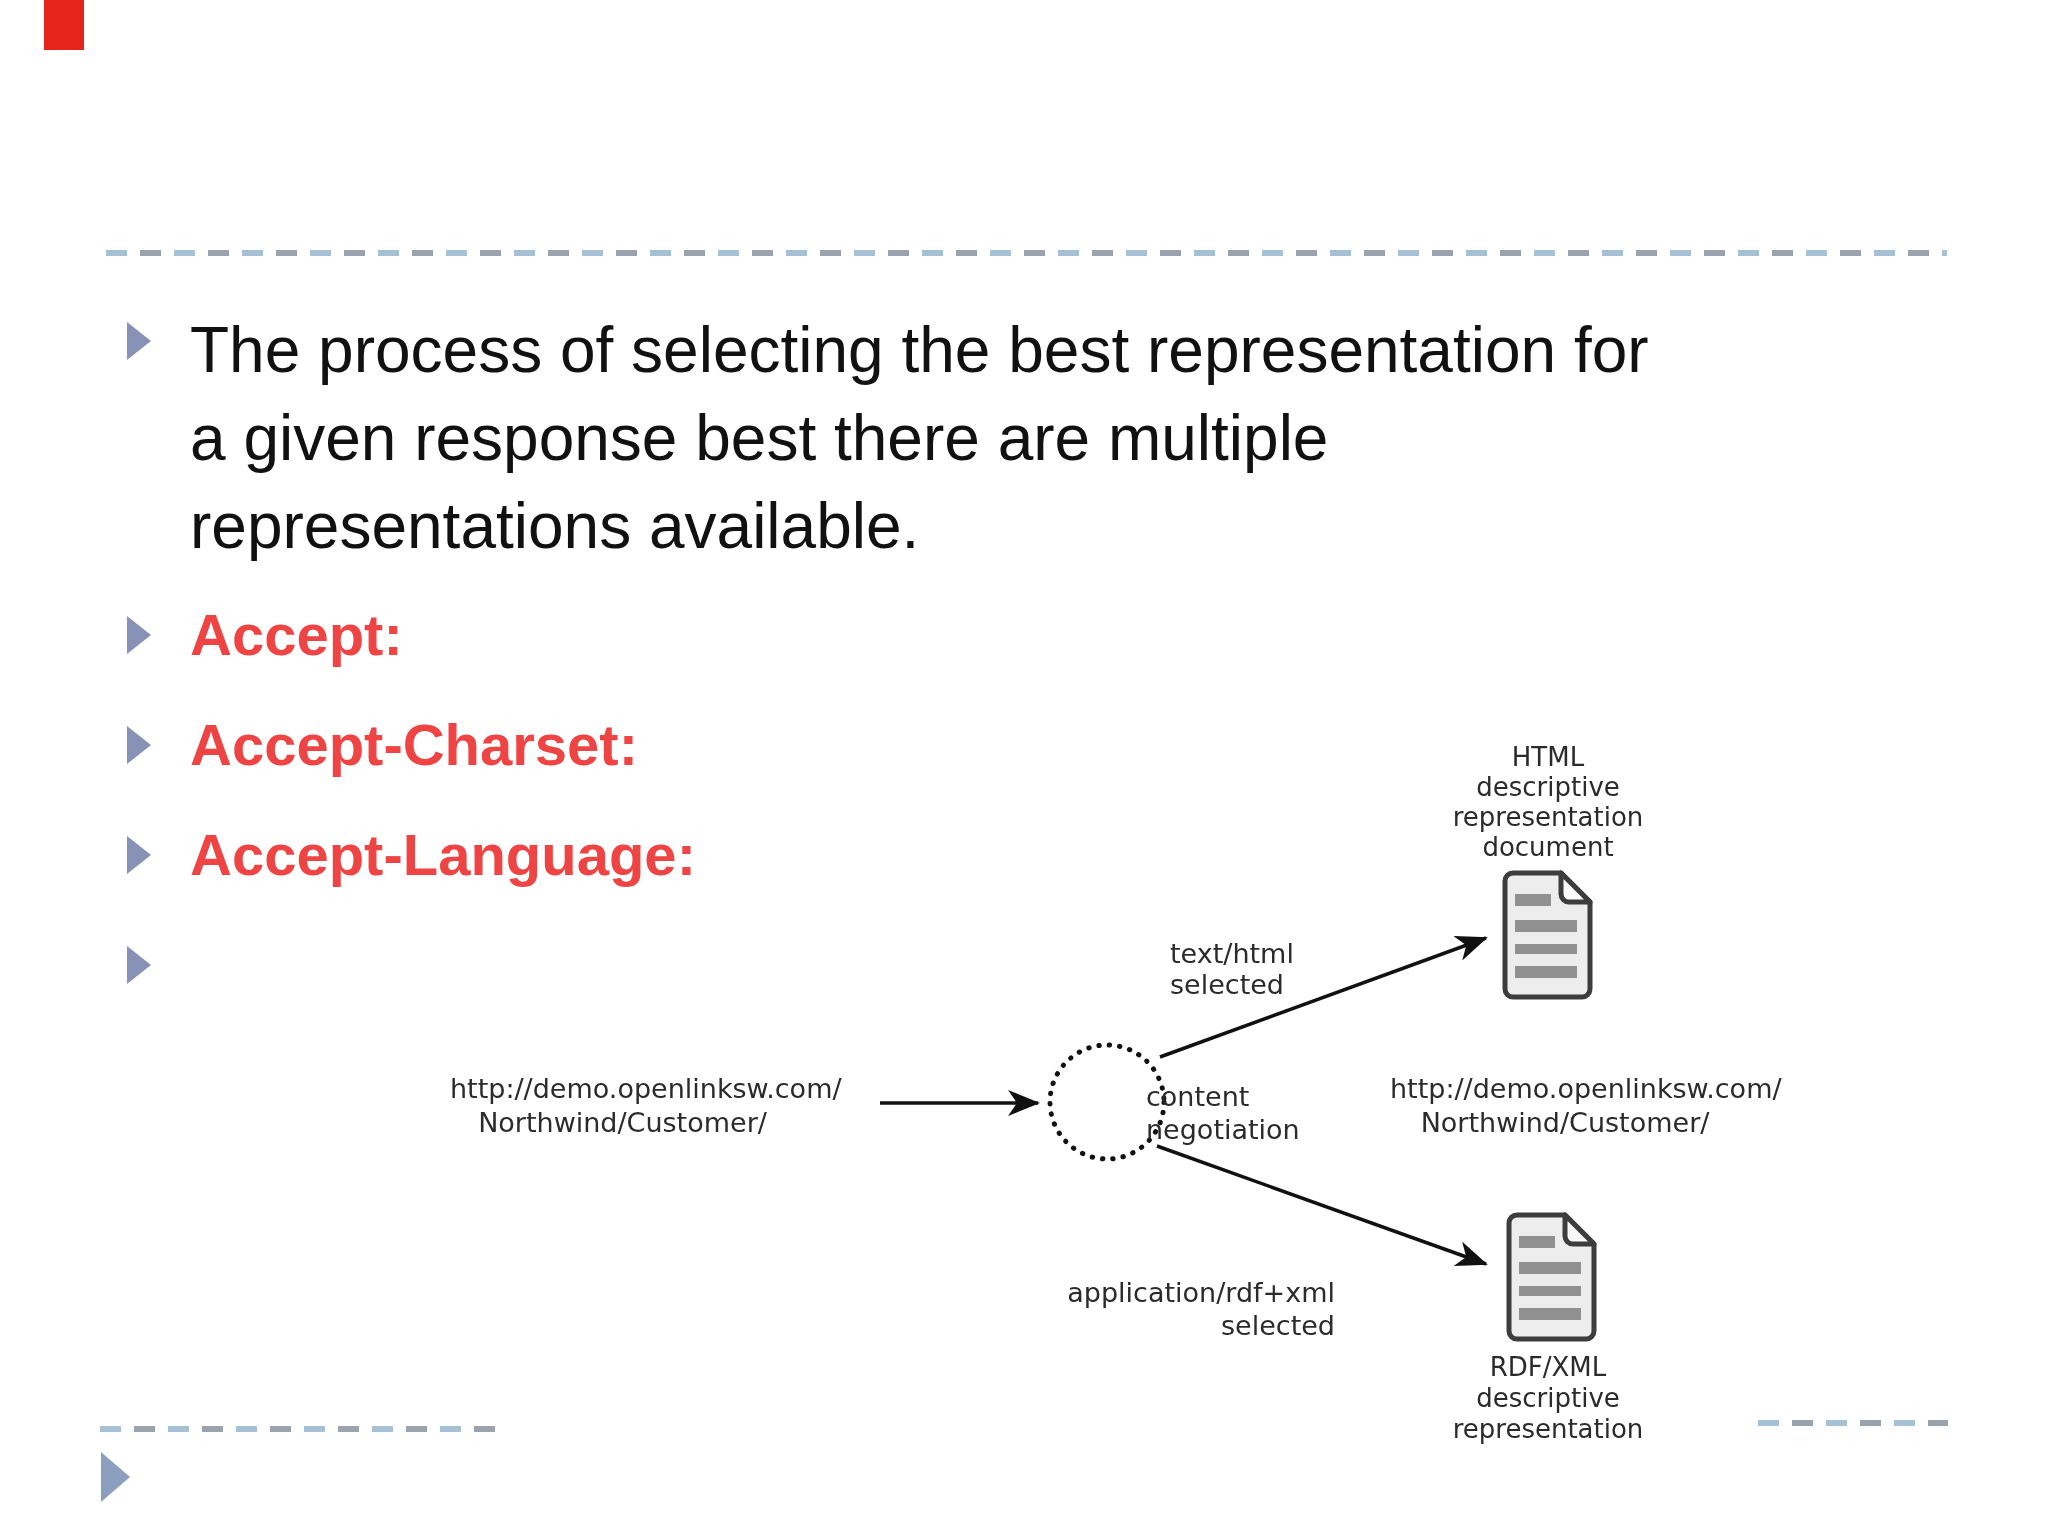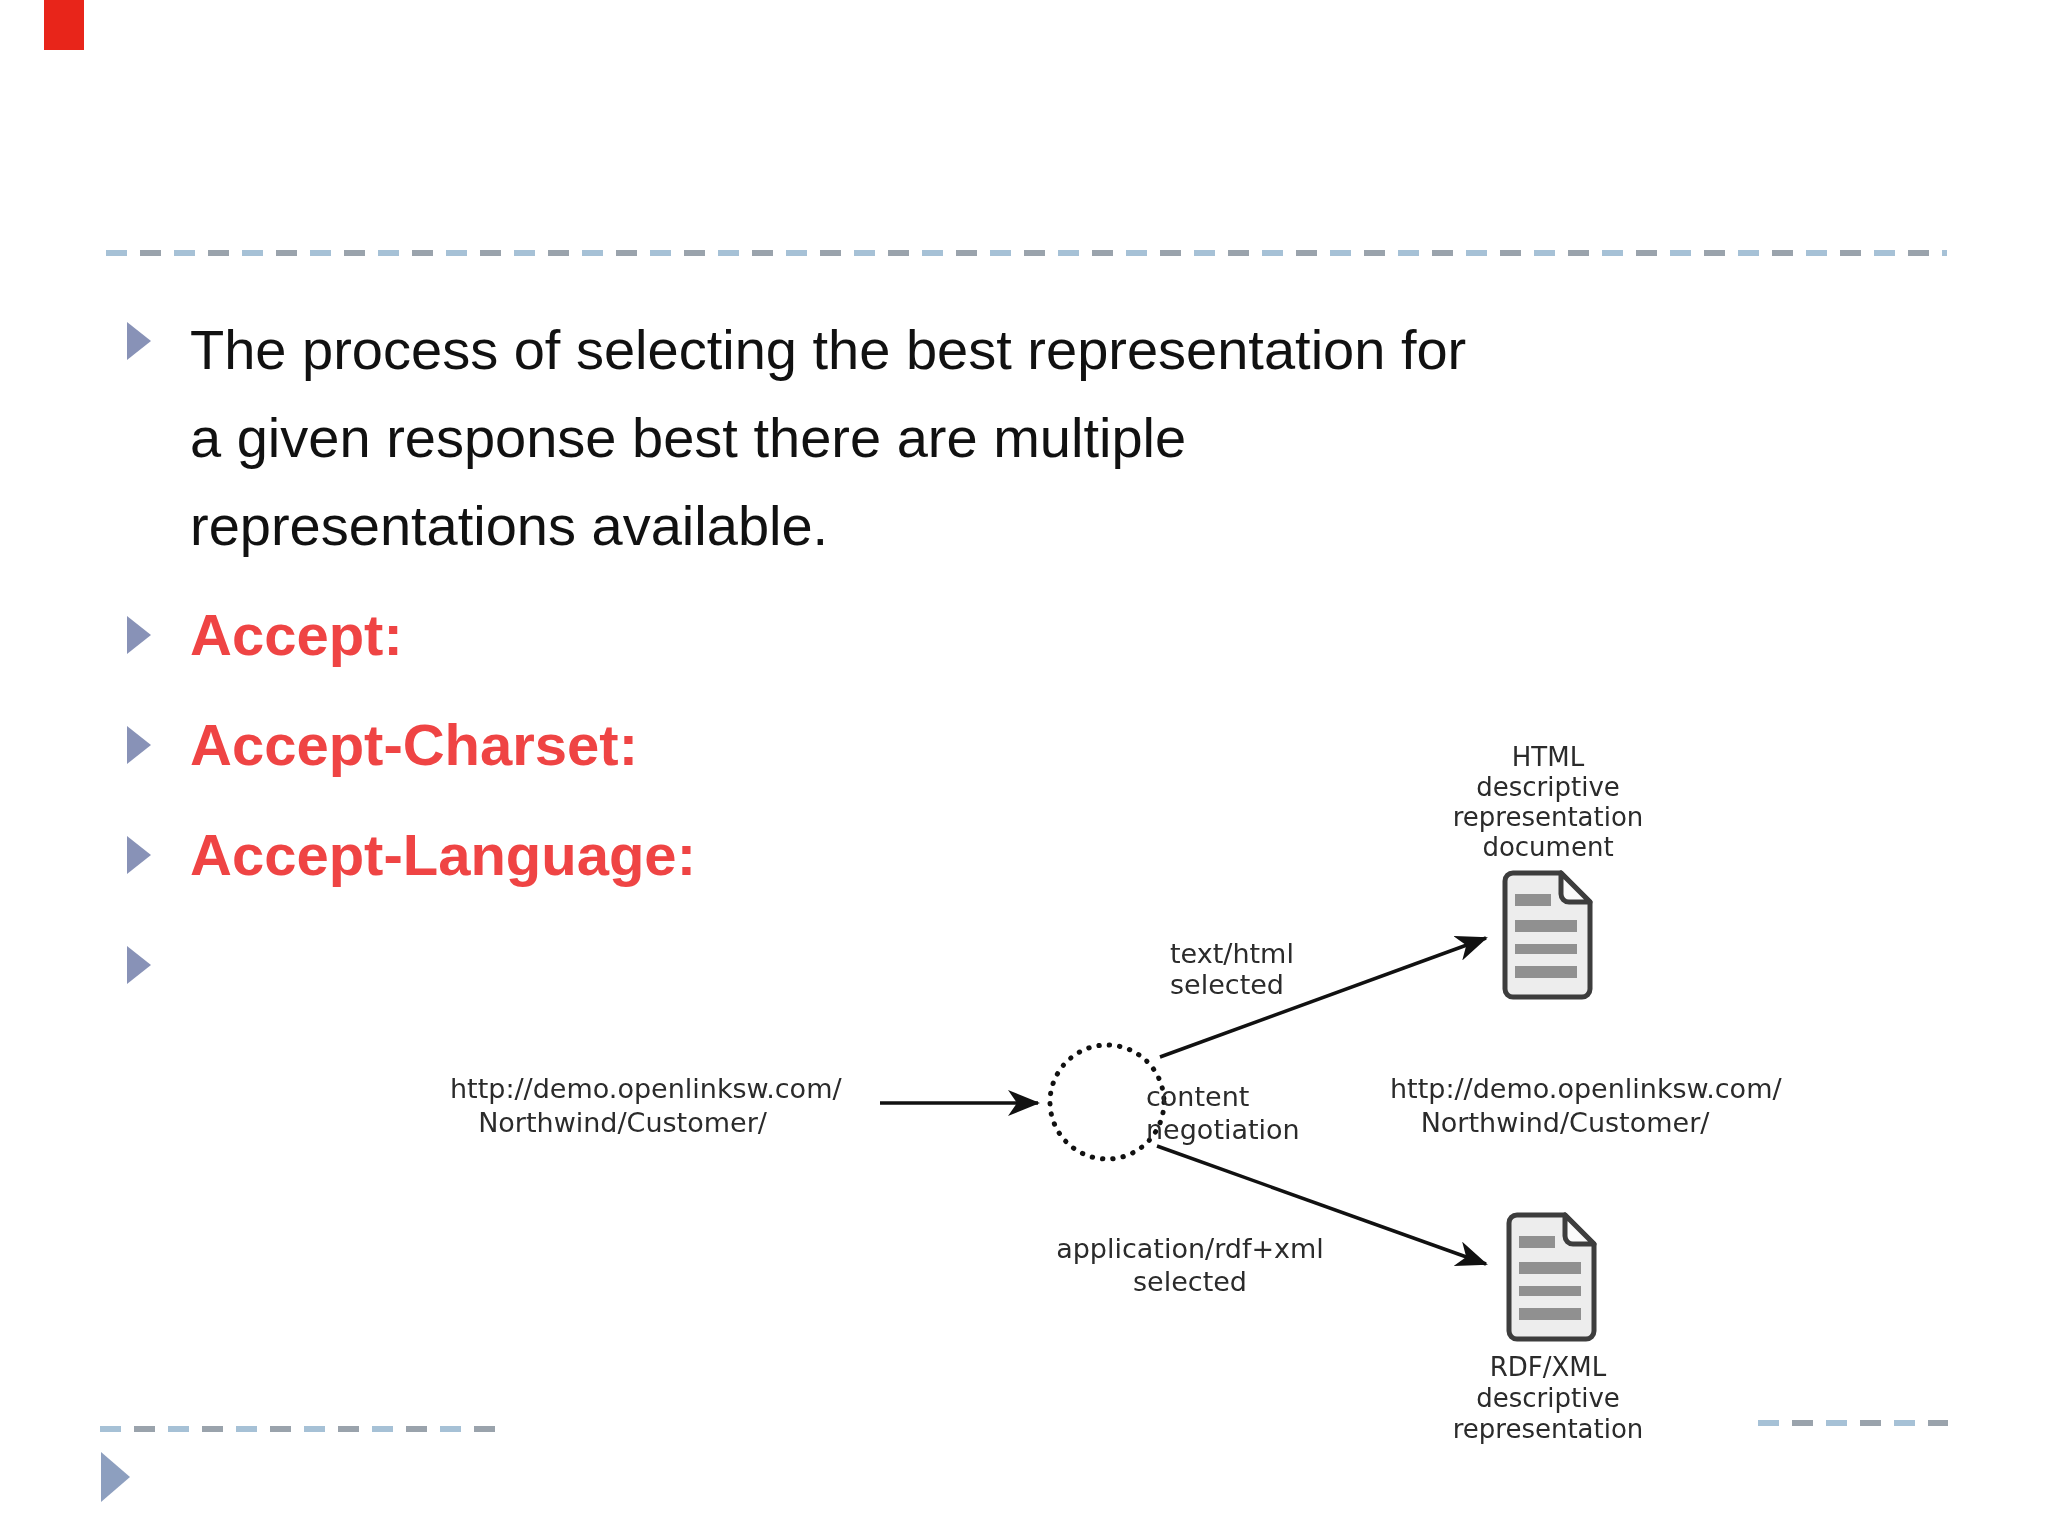--- a/index.html
+++ b/index.html
@@ -36,42 +36,42 @@
   .rule-bottom-right{left:1758px;top:1420px;width:190px;}
   
   .bullets{position:absolute;left:100px;top:306px;width:1800px;}
   .b-row{position:relative;padding-left:90px;}
   .tri{
     position:absolute;left:27px;top:16px;width:0;height:0;
     border-top:19px solid transparent;
     border-bottom:19px solid transparent;
     border-left:24px solid var(--bullet-triangle,#8892b7);
   }
-  .intro{font-size:56px;line-height:88px;margin-bottom:30px;color:#111;}
+  .intro{font-size:64px;line-height:88px;margin-bottom:30px;color:#111;}
   .intro div{white-space:nowrap;}
   .hdr{font-size:58px;line-height:70px;font-weight:bold;margin-bottom:40px;color:#ef4444;white-space:nowrap;}
   
   .dlabel{
     position:absolute;
     font-family:"DejaVu Sans", sans-serif;
     font-size:27px;line-height:34px;
     color:var(--diagram-ink,#2b2b2b);
   }
   .doclabel{
     position:absolute;
     font-family:"DejaVu Sans", sans-serif;
     font-size:26px;line-height:30px;
     color:var(--diagram-ink,#2b2b2b);
     text-align:center;
   }
   .url-left{left:450px;top:1072px;width:345px;text-align:center;}
   .node-label{left:1146px;top:1080px;text-align:left;line-height:33px;}
   .branch-html{left:1170px;top:938px;width:205px;line-height:31px;}
   .url-right{left:1390px;top:1072px;width:350px;text-align:center;}
-  .branch-rdf{left:1045px;top:1232px;width:290px;text-align:center;line-height:33px;}
+  .branch-rdf{left:1045px;top:1276px;width:290px;text-align:right;line-height:33px;}
   .label-htmldoc{left:1423px;top:742px;width:250px;}
   .label-rdfdoc{left:1423px;top:1352px;width:250px;line-height:31px;}
   
   .diagram-svg{position:absolute;left:0;top:0;width:2048px;height:1536px;}
   
   .nav-tri{
     position:absolute;left:101px;top:1452px;width:0;height:0;
     border-top:25px solid transparent;
     border-bottom:25px solid transparent;
     border-left:29px solid var(--nav-triangle,#8d9fbf);

